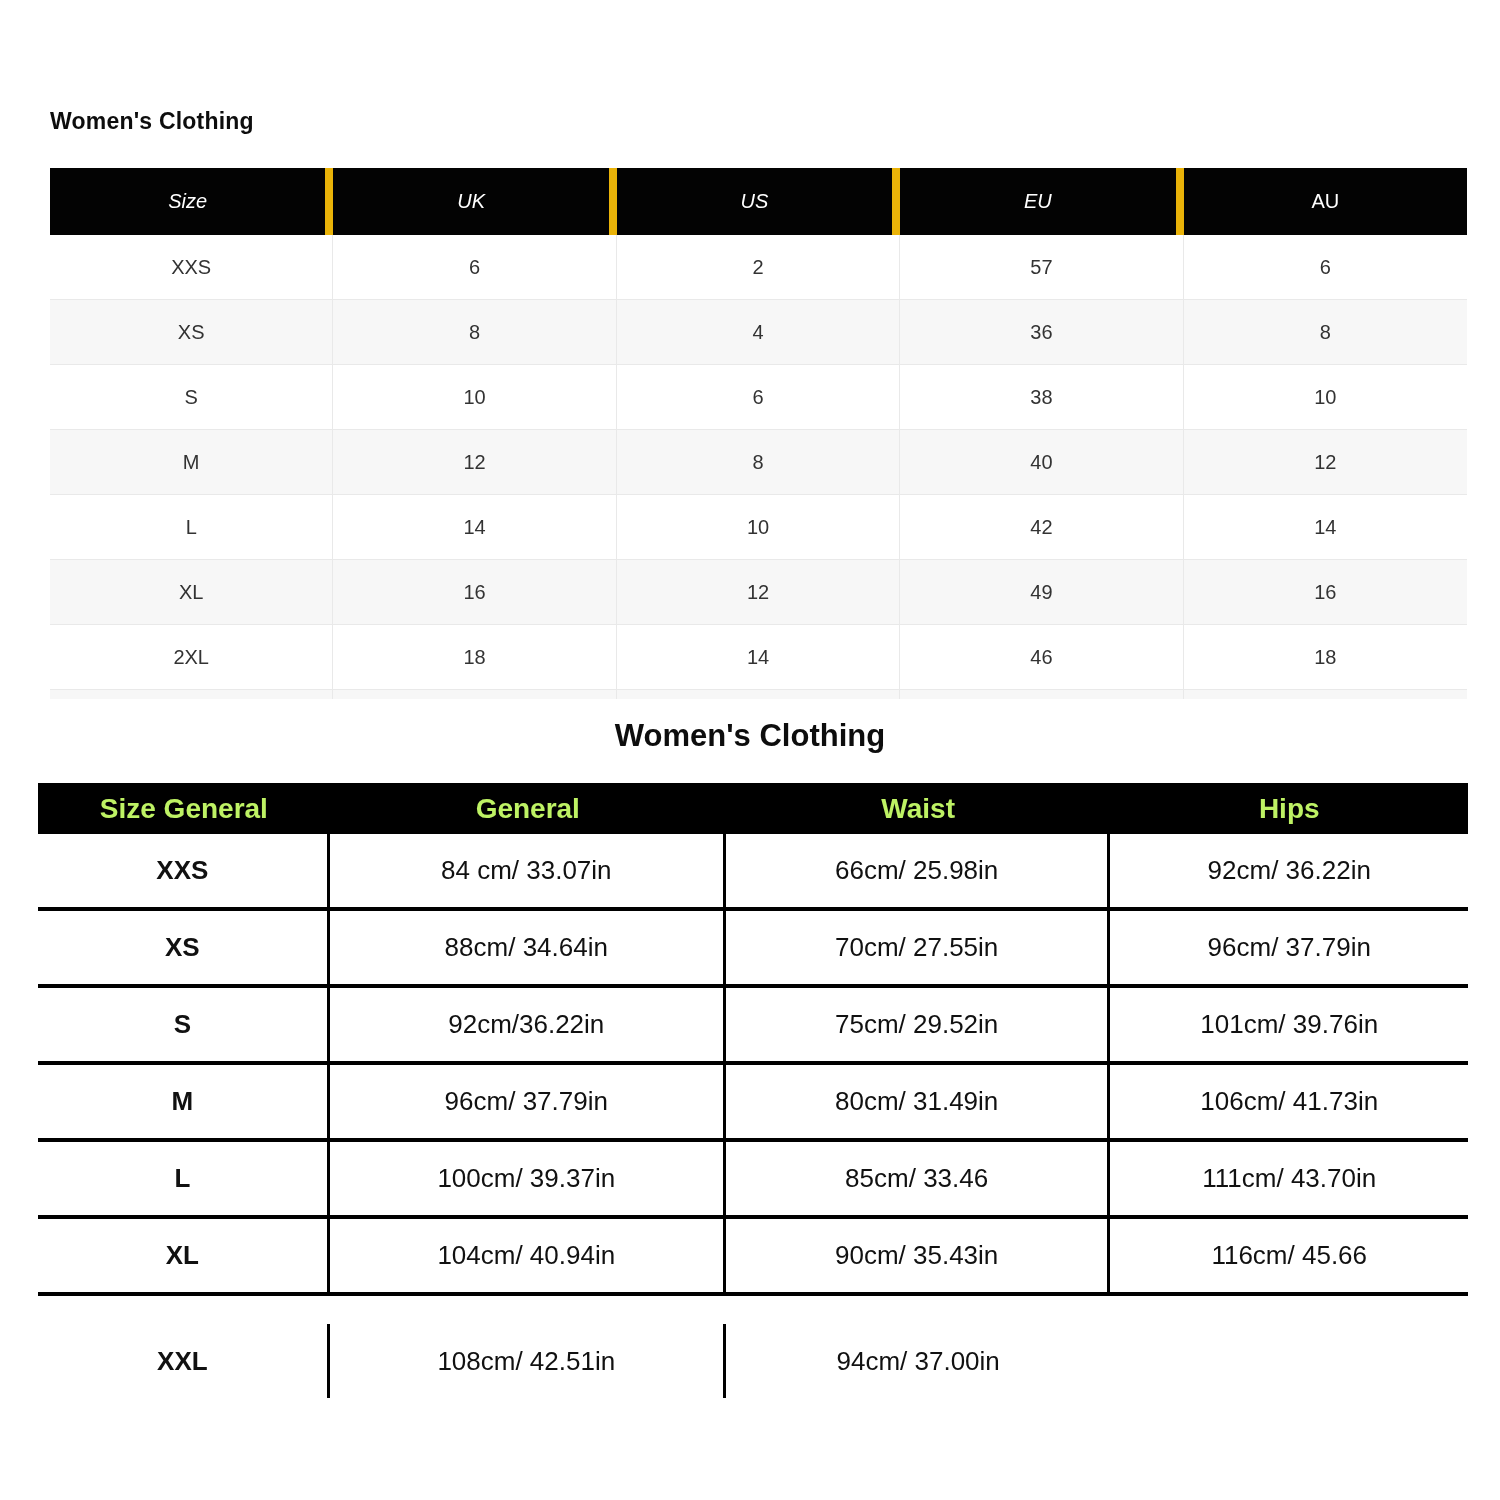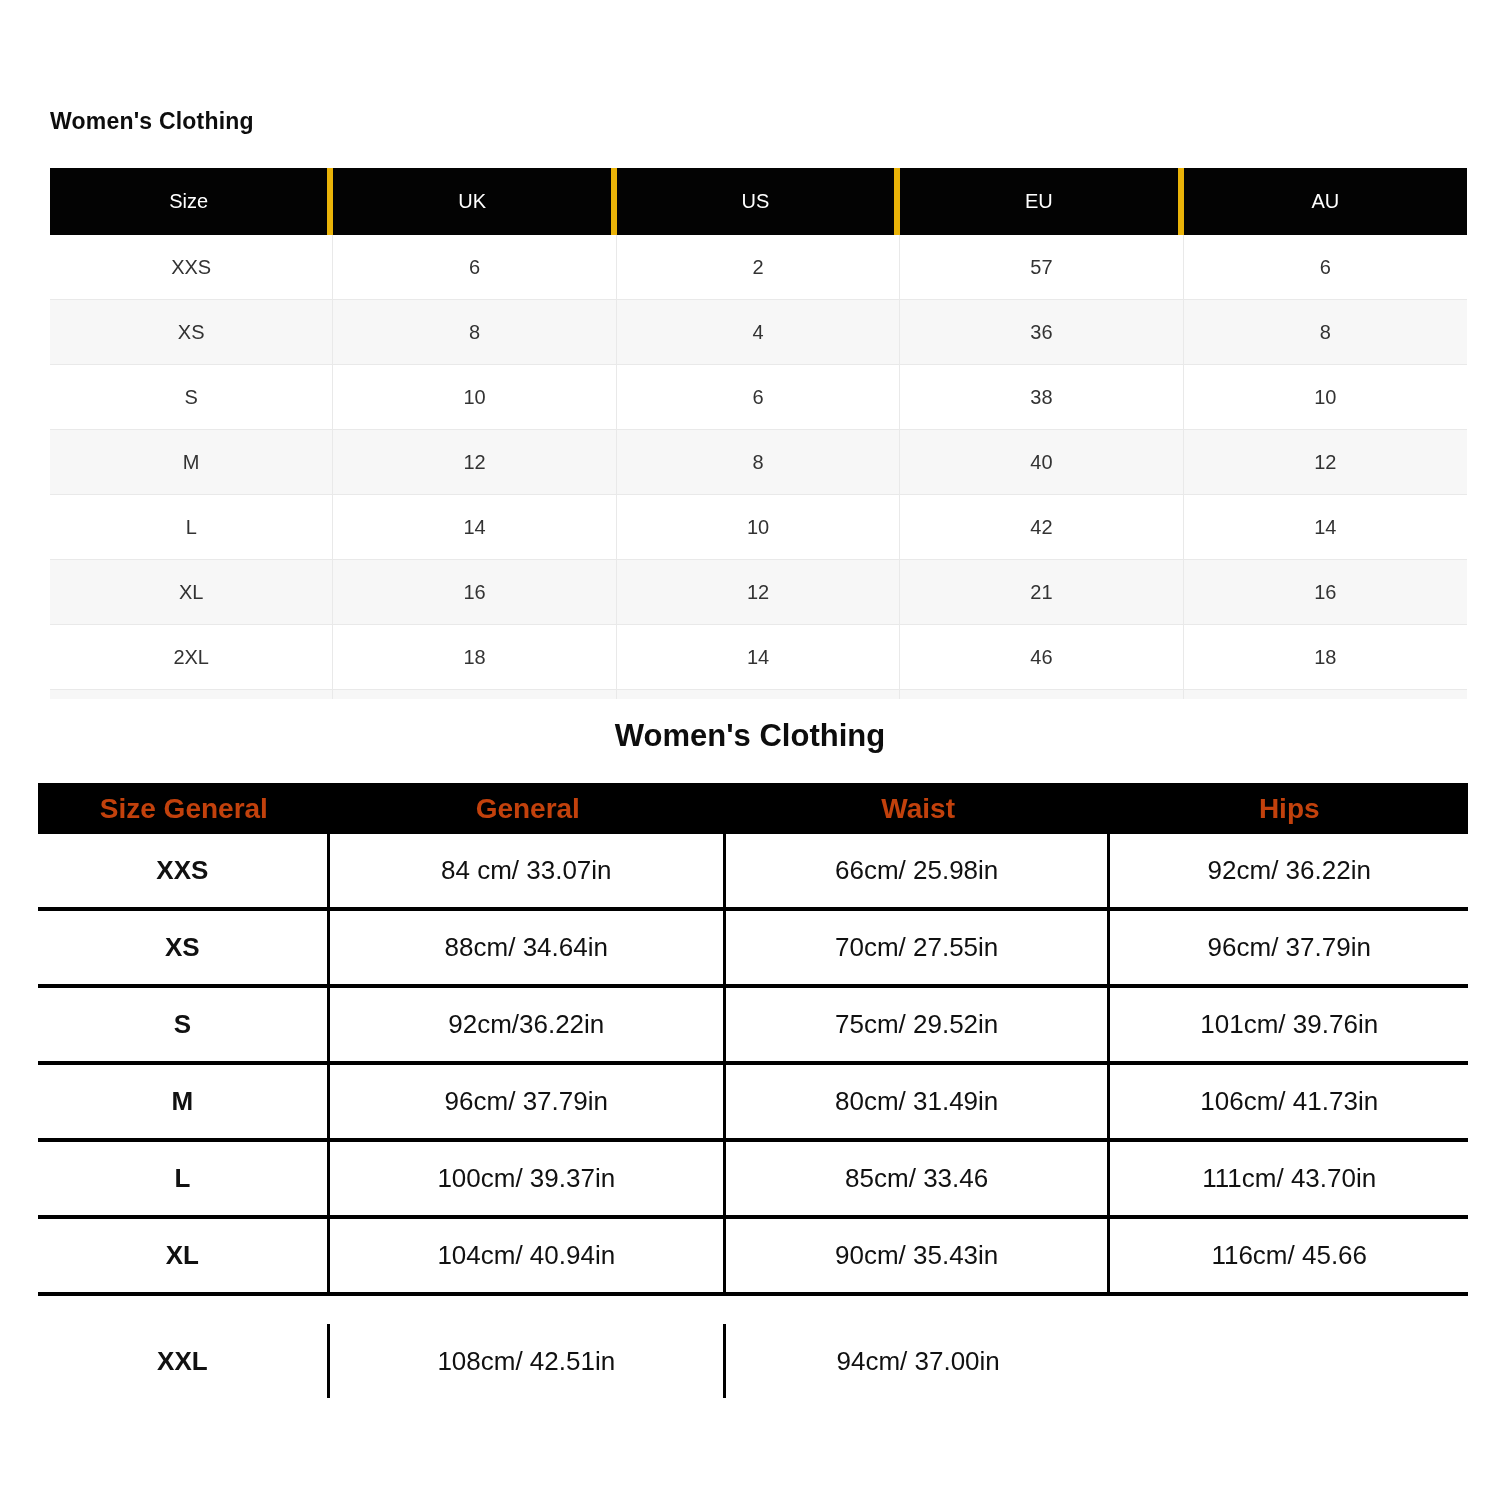--- a/index.html
+++ b/index.html
@@ -39,21 +39,21 @@
   .t1-head .hc {
     flex: 1 1 20%;
     background: #030303;
     color: #ffffff;
     font-size: 20px;
     font-weight: 500;
     display: flex;
     align-items: center;
     justify-content: center;
   }
-  .t1-head .hc:not(:last-child) { border-right: 6px solid #eab308; }
+  .t1-head .hc:not(:last-child) { border-right: 8px solid #eab308; font-style: italic; }
   .t1-row {
     display: flex;
     height: 65px;
     border-bottom: 1px solid #e9e9e9;
   }
   .t1-row.alt { background: #f7f7f7; }
   .t1-row .c {
     flex: 1 1 20%;
     display: flex;
     align-items: center;
@@ -87,21 +87,21 @@
     left: 38px;
     top: 783px;
     width: 1430px;
   }
   .t2-head {
     display: flex;
     height: 51px;
     background: #000000;
   }
   .t2-head .hc {
-    color: #c2410c;
+    color: #bef264;
     font-size: 28px;
     font-weight: 700;
     display: flex;
     align-items: center;
     justify-content: center;
   }
   .t2-row {
     display: flex;
     height: 77px;
     border-bottom: 4px solid #000000;
@@ -170,21 +170,21 @@
     <div class="c">L</div>
     <div class="c">14</div>
     <div class="c">10</div>
     <div class="c">42</div>
     <div class="c">14</div>
   </div>
   <div class="t1-row alt">
     <div class="c">XL</div>
     <div class="c">16</div>
     <div class="c">12</div>
-    <div class="c">21</div>
+    <div class="c">49</div>
     <div class="c">16</div>
   </div>
   <div class="t1-row">
     <div class="c">2XL</div>
     <div class="c">18</div>
     <div class="c">14</div>
     <div class="c">46</div>
     <div class="c">18</div>
   </div>
   <div class="t1-sliver">

